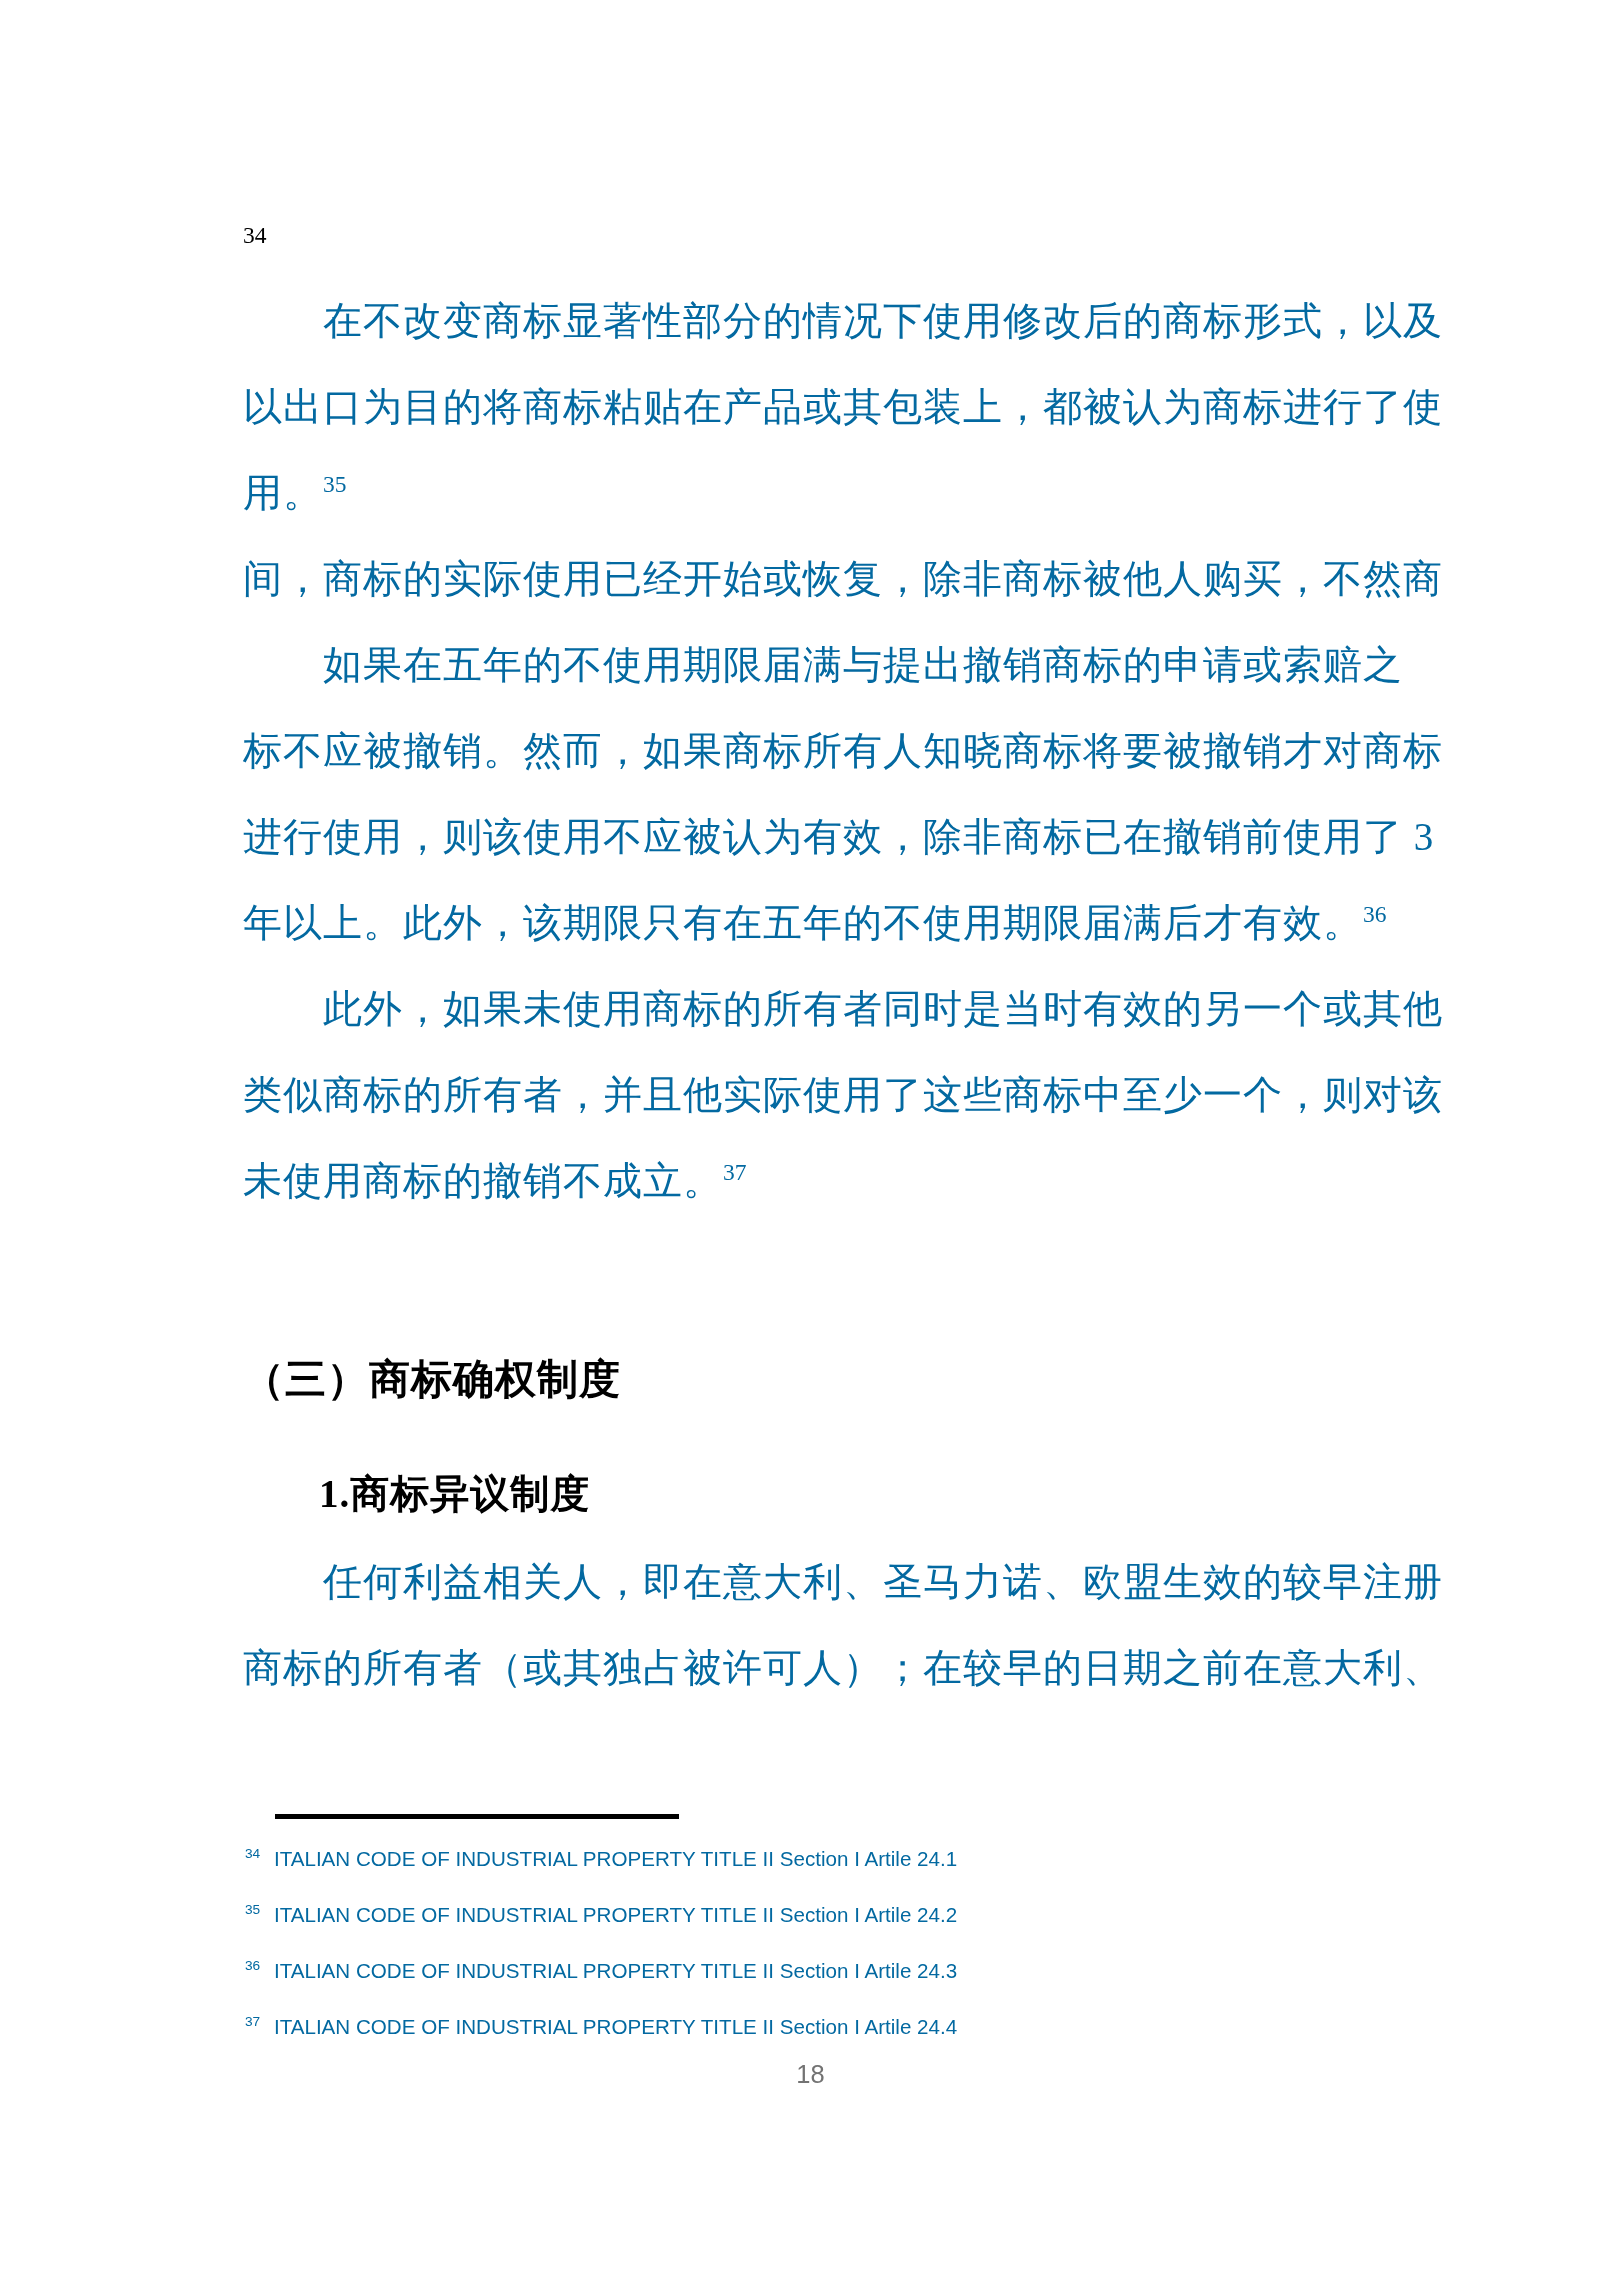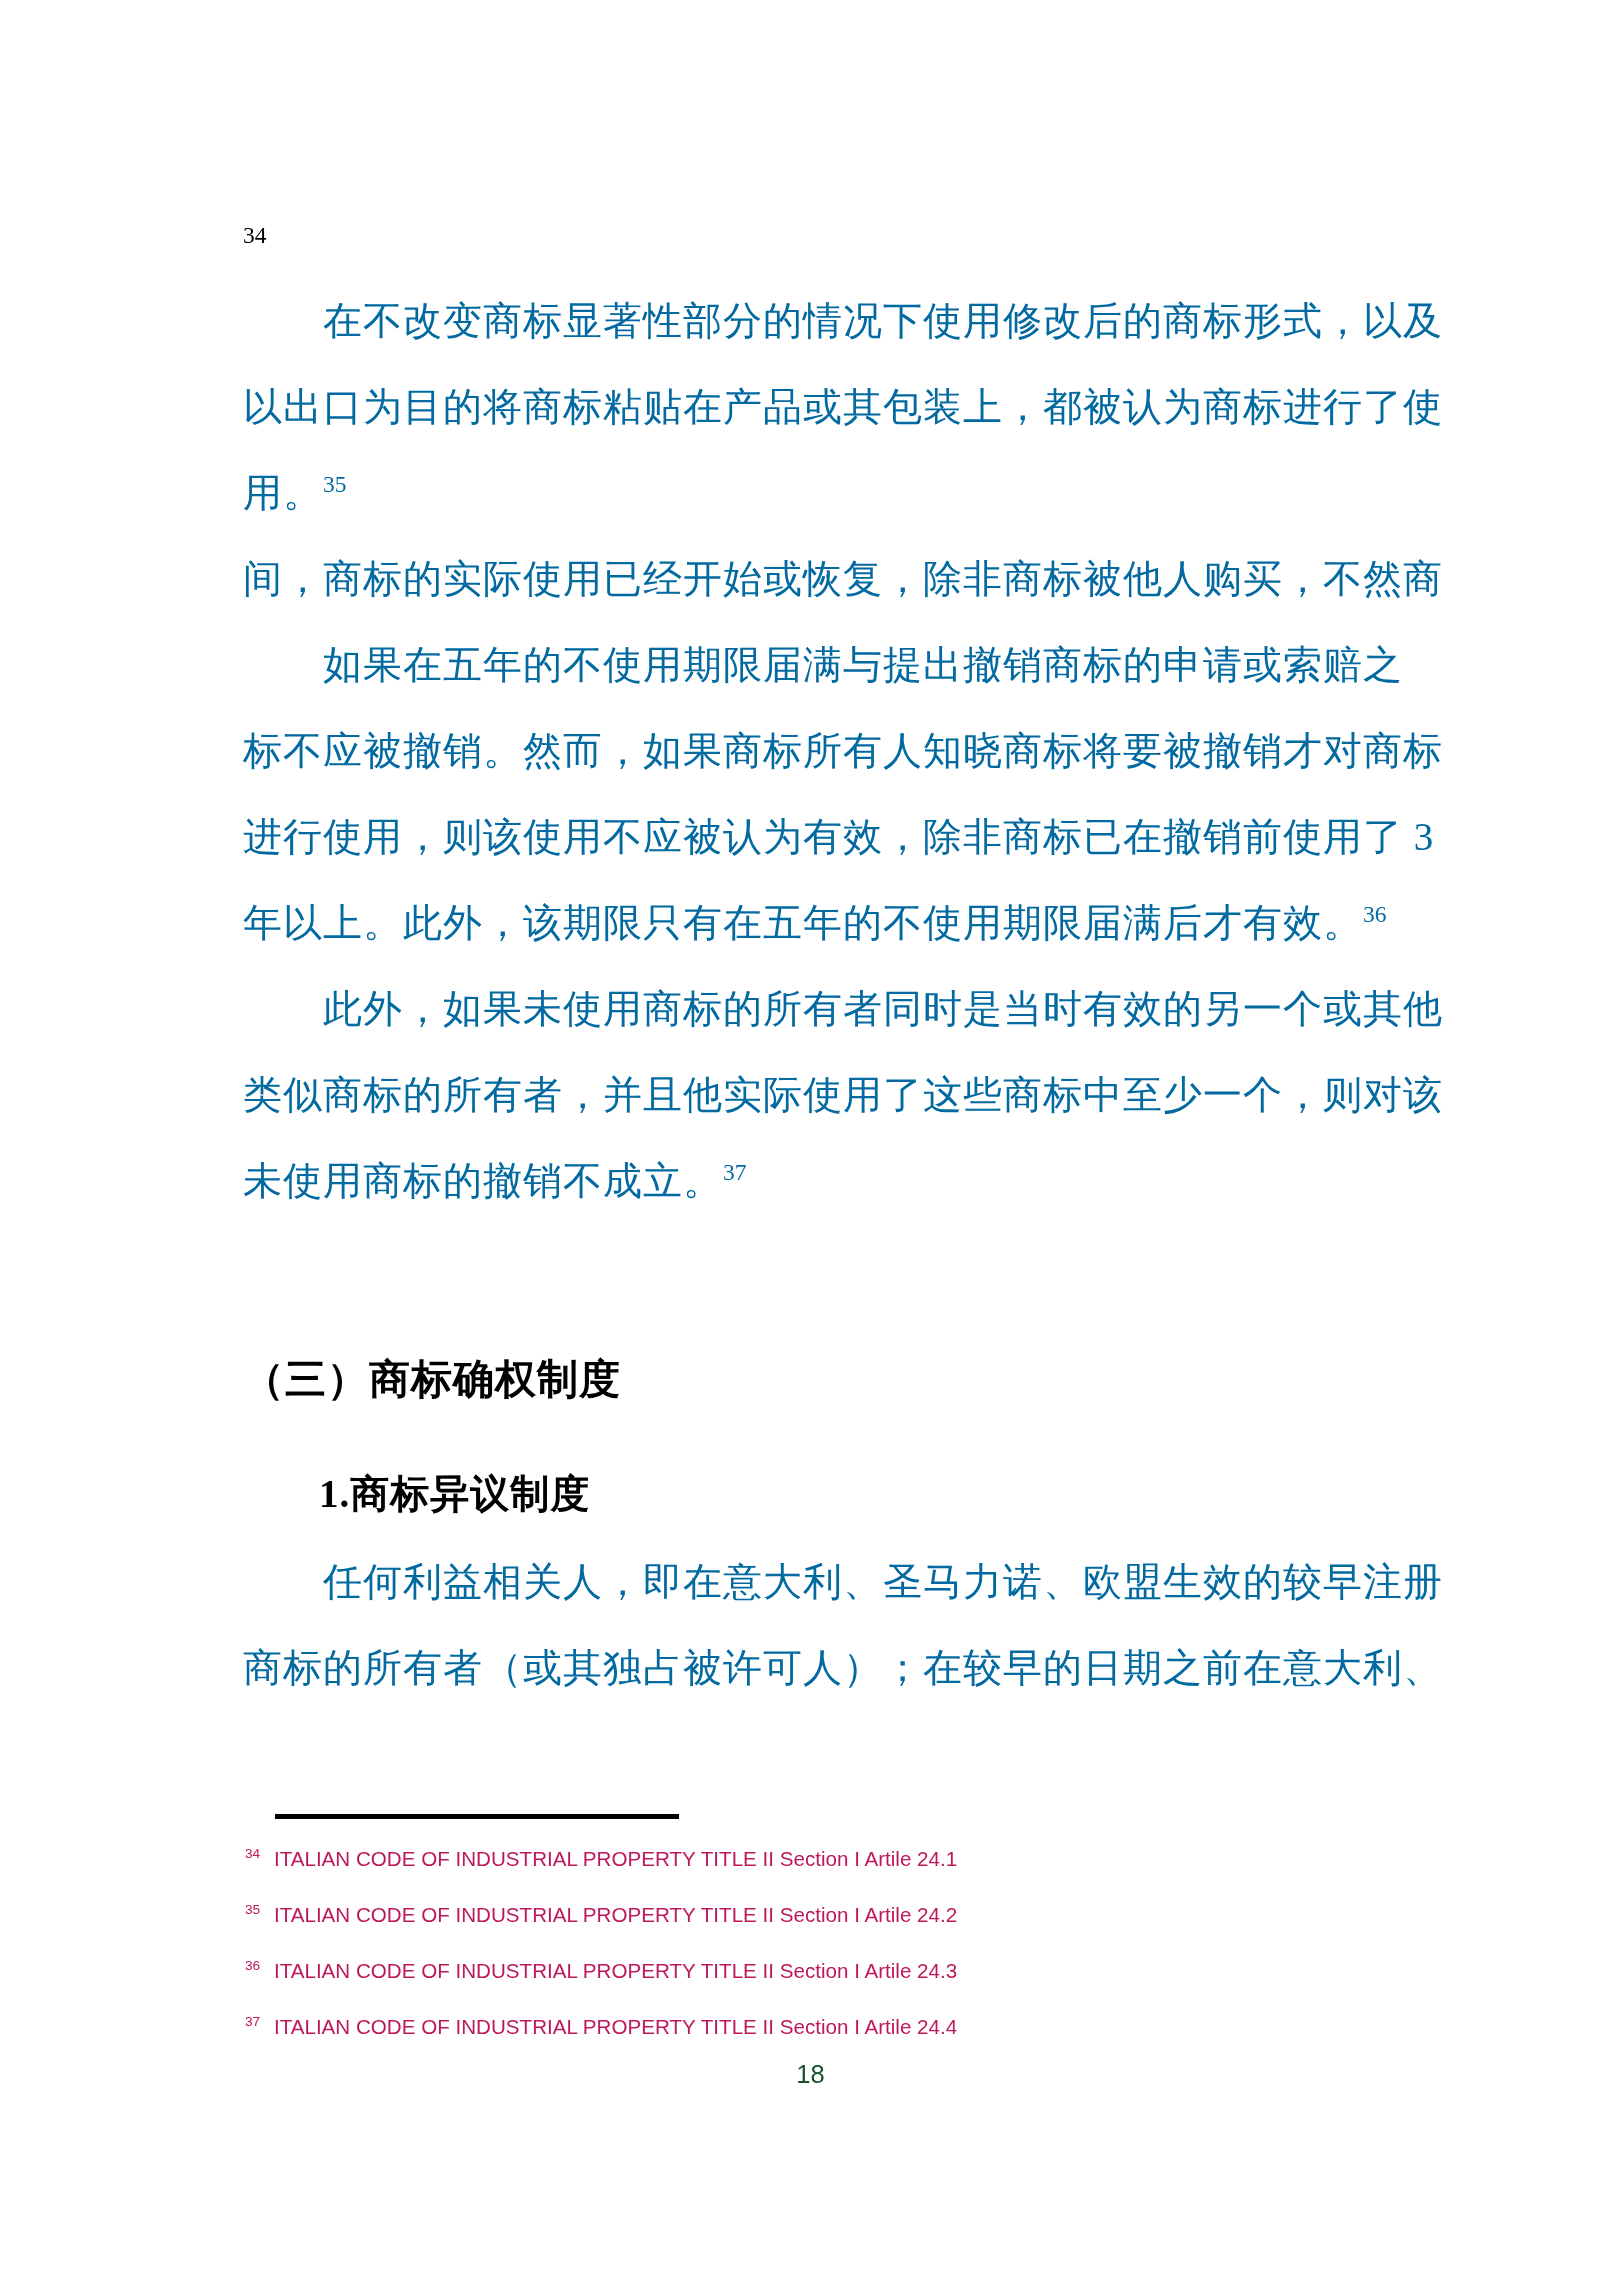--- a/index.html
+++ b/index.html
@@ -84,39 +84,39 @@
     position: absolute;
     left: 245px;
     top: 1831px;
     width: 1078px;
     font-family: "Liberation Sans", "DejaVu Sans", sans-serif;
   }
   .footnote-line {
     height: 56px;
     line-height: 56px;
     font-size: 20.6px;
-    color: #be185d;
+    color: #0369a1;
     white-space: nowrap;
   }
   .footnote-line sup {
     font-size: 13.7px;
     vertical-align: super;
     margin-right: 13.7px;
     line-height: 0;
   }
   
   .page-number {
     position: absolute;
     left: 0;
     top: 2060px;
     width: 1621px;
     text-align: center;
     font-family: "Liberation Sans", "DejaVu Sans", sans-serif;
     font-size: 25.5px;
-    color: #14532d;
+    color: #737373;
   }
 </style>
 </head>
 <body>
 
 <div class="page">
 
   <div class="body-text">
     <div class="orphan-line">
       <span>34</span>

